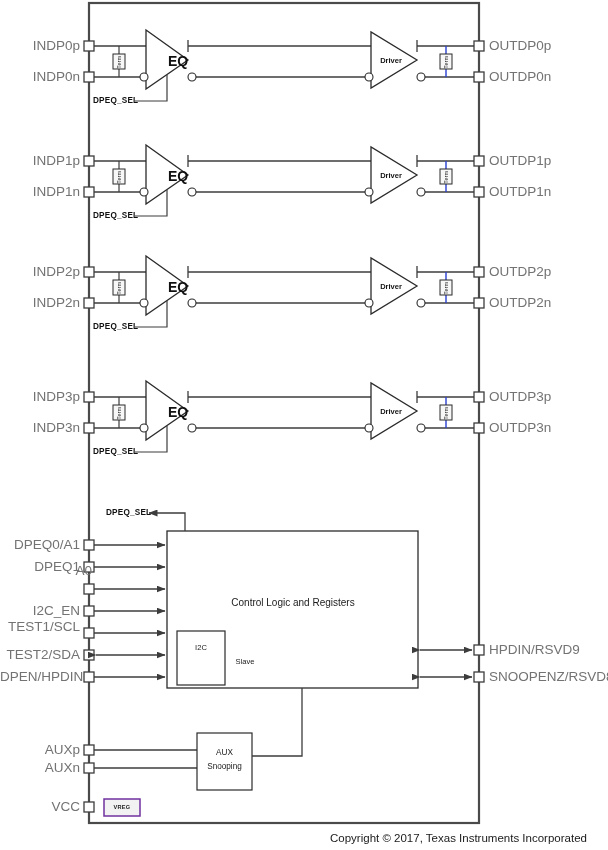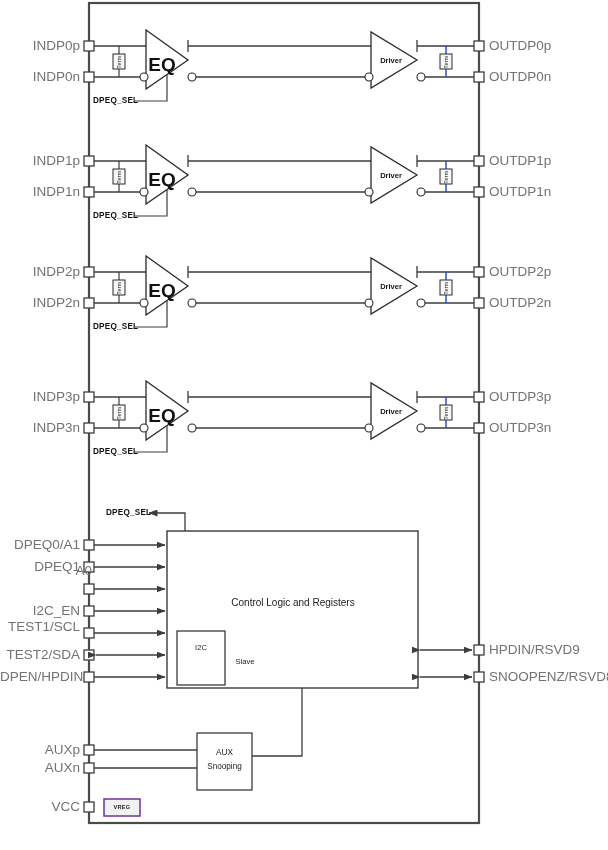--- a/index.html
+++ b/index.html
@@ -5,21 +5,21 @@
   html,body{margin:0;padding:0;background:#ffffff;}
   body{width:608px;height:850px;position:relative;overflow:hidden;
        font-family:"Liberation Sans","DejaVu Sans",sans-serif;color:#000;}
   #stage{position:absolute;left:0;top:0;width:608px;height:850px;}
   svg{position:absolute;left:0;top:0;}
   .lbl{position:absolute;font-size:13.5px;color:#737373;white-space:nowrap;line-height:1;}
   .lbl-r{text-align:right;}
   .ctl{position:absolute;font-size:8.2px;font-weight:bold;color:#111;white-space:nowrap;
        letter-spacing:0.2px;line-height:1;}
   .blk-txt{position:absolute;white-space:nowrap;text-align:center;line-height:1.25;}
-  .eq-txt{font-size:19px;font-weight:bold;color:#111;}
+  .eq-txt{font-size:14px;font-weight:bold;color:#111;padding-left:16px;}
   .drv-txt{font-size:7.5px;font-weight:bold;color:#111;}
   .term-txt{position:absolute;font-size:5.2px;color:#222;
             transform-origin:center center;white-space:nowrap;letter-spacing:0.3px;}
   .ctlbox-txt{font-size:10px;color:#1a1a1a;}
   .i2c-txt{font-size:7.6px;color:#1a1a1a;}
   .aux-txt{font-size:8.2px;color:#1a1a1a;}
   .vreg-txt{font-size:5.6px;font-weight:bold;color:#222;letter-spacing:0.3px;}
   .copyright{position:absolute;font-size:11.5px;color:#1a1a1a;white-space:nowrap;}
 </style>
 </head>
@@ -267,14 +267,15 @@
   <div class="lbl" style="left:489px;top:670px;">SNOOPENZ/RSVD8</div>
 
   <div class="lbl lbl-r" style="left:0;top:743px;width:80px;">AUXp</div>
   <div class="lbl lbl-r" style="left:0;top:761px;width:80px;">AUXn</div>
   <div class="blk-txt aux-txt" style="left:197px;top:748px;width:55px;">AUX</div>
   <div class="blk-txt aux-txt" style="left:197px;top:762px;width:55px;">Snooping</div>
 
   <div class="lbl lbl-r" style="left:0;top:800px;width:80px;">VCC</div>
   <div class="blk-txt vreg-txt" style="left:104px;top:804px;width:36px;">VREG</div>
 
+  <div class="copyright" style="left:330px;top:832px;">Copyright © 2017, Texas Instruments Incorporated</div>
 
 </div>
 
 </body></html>

